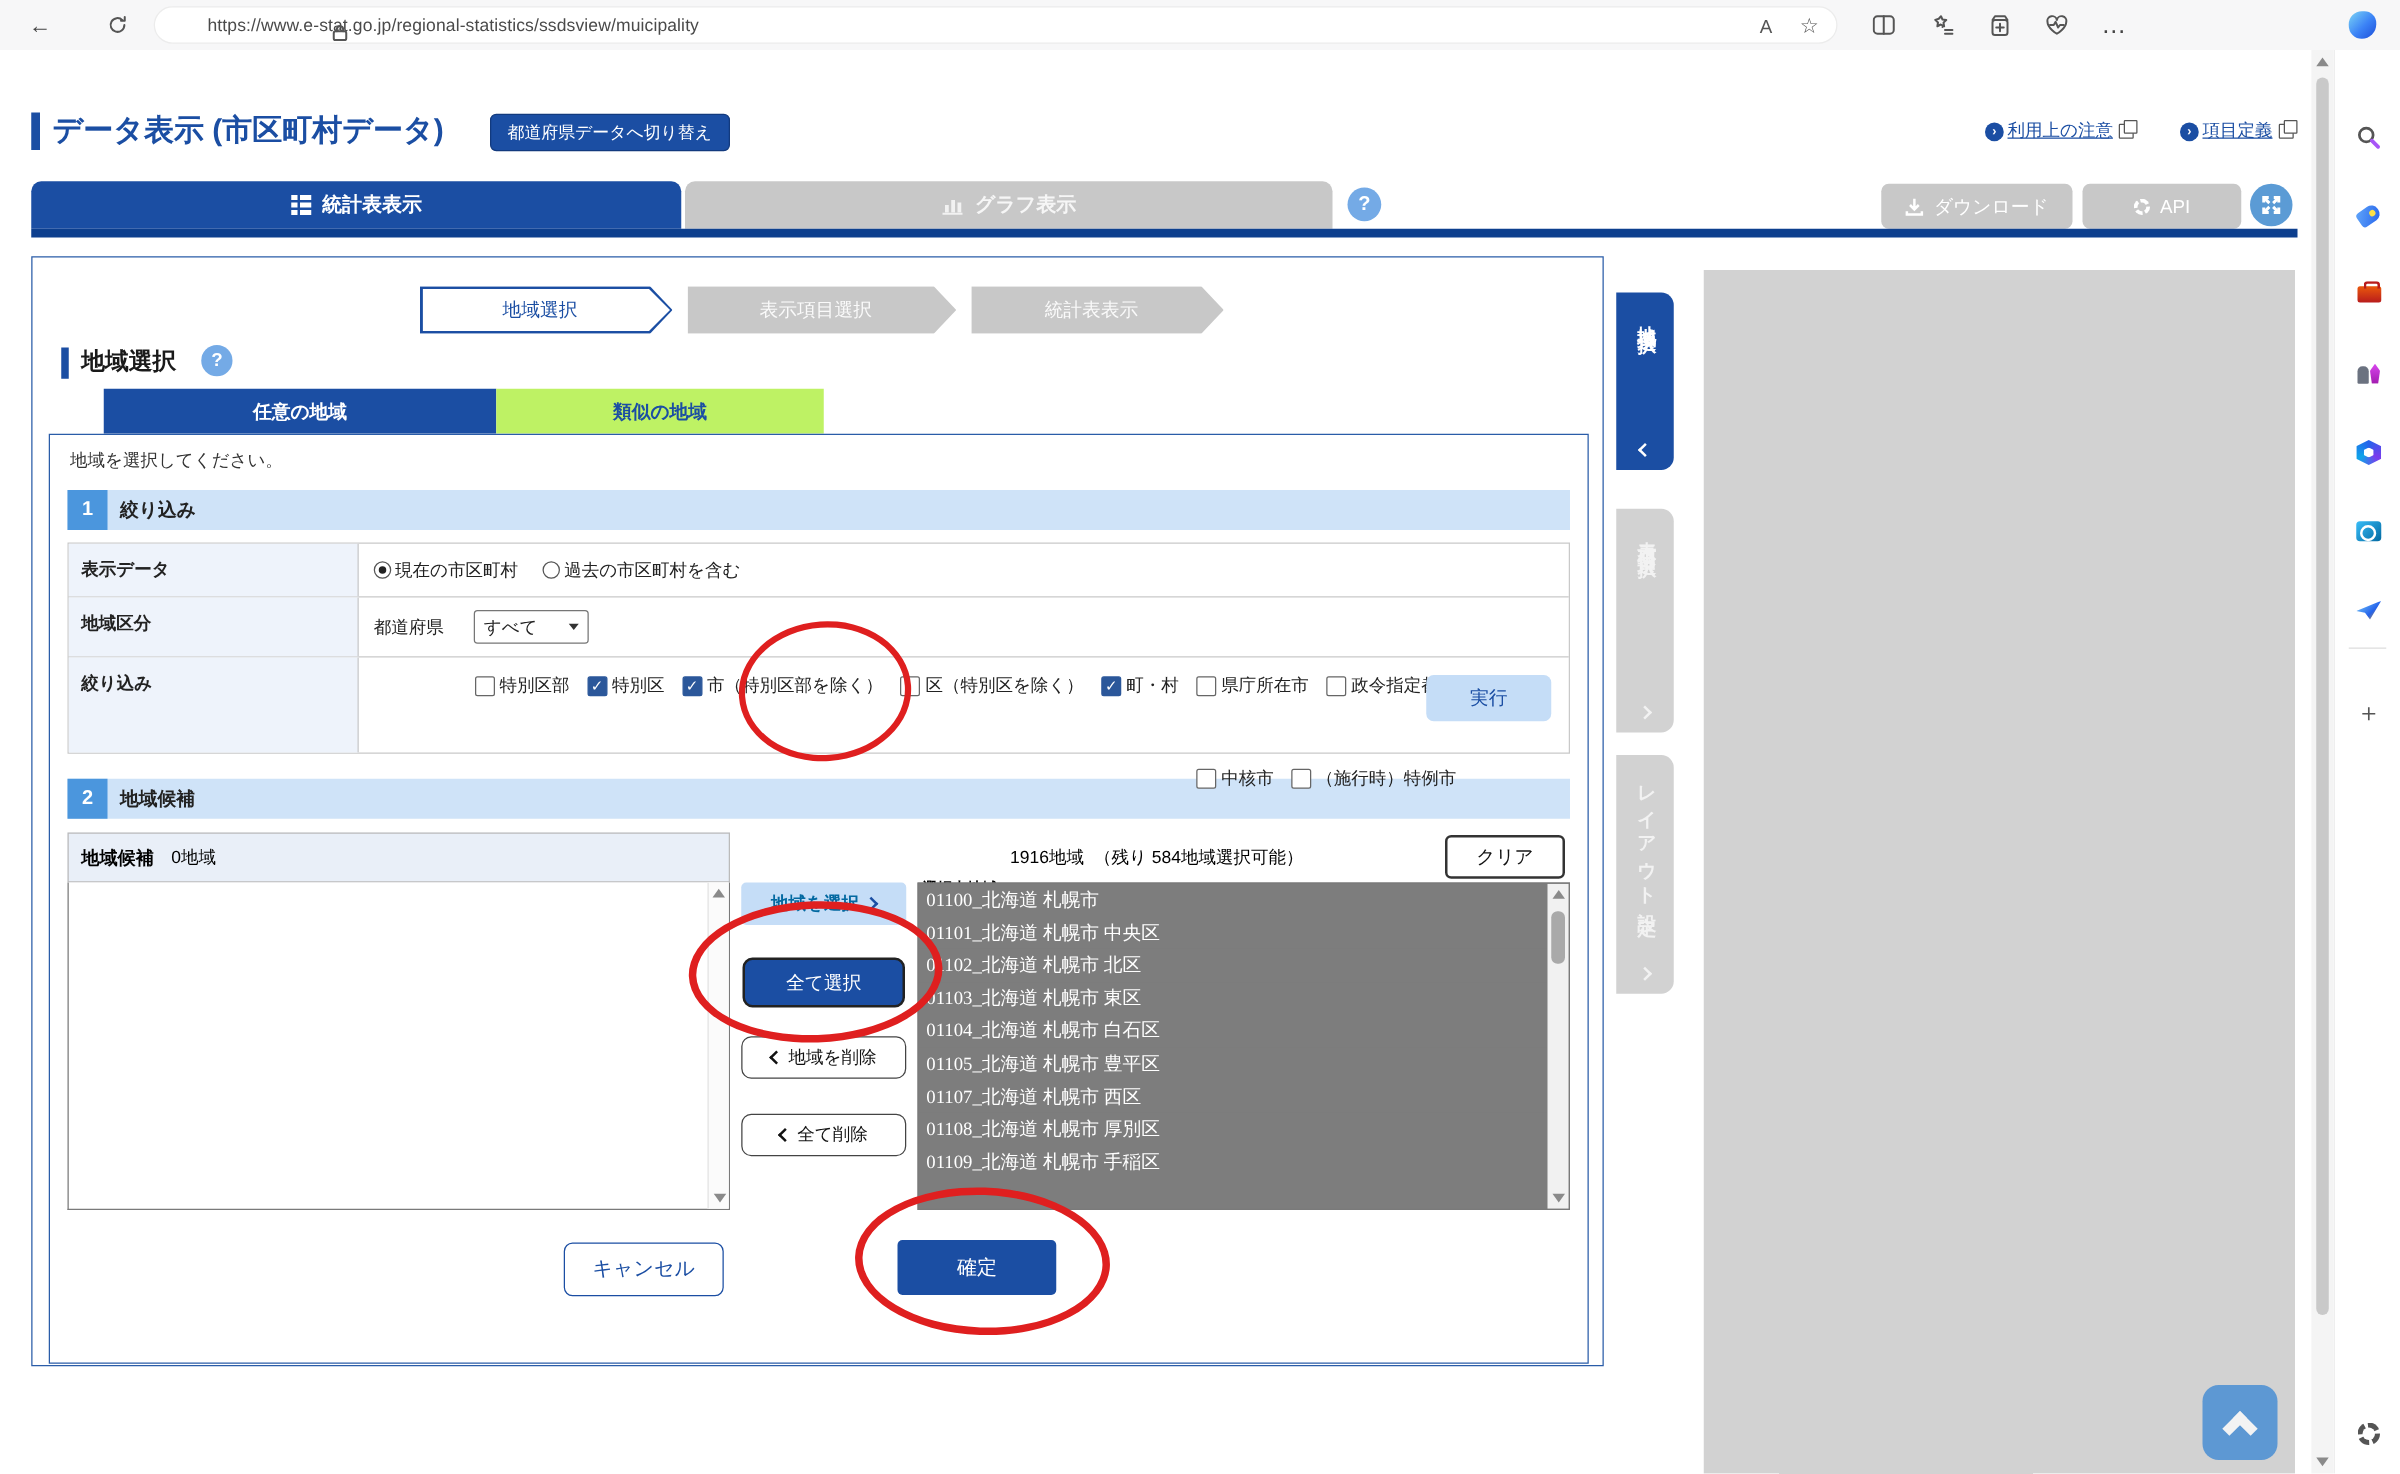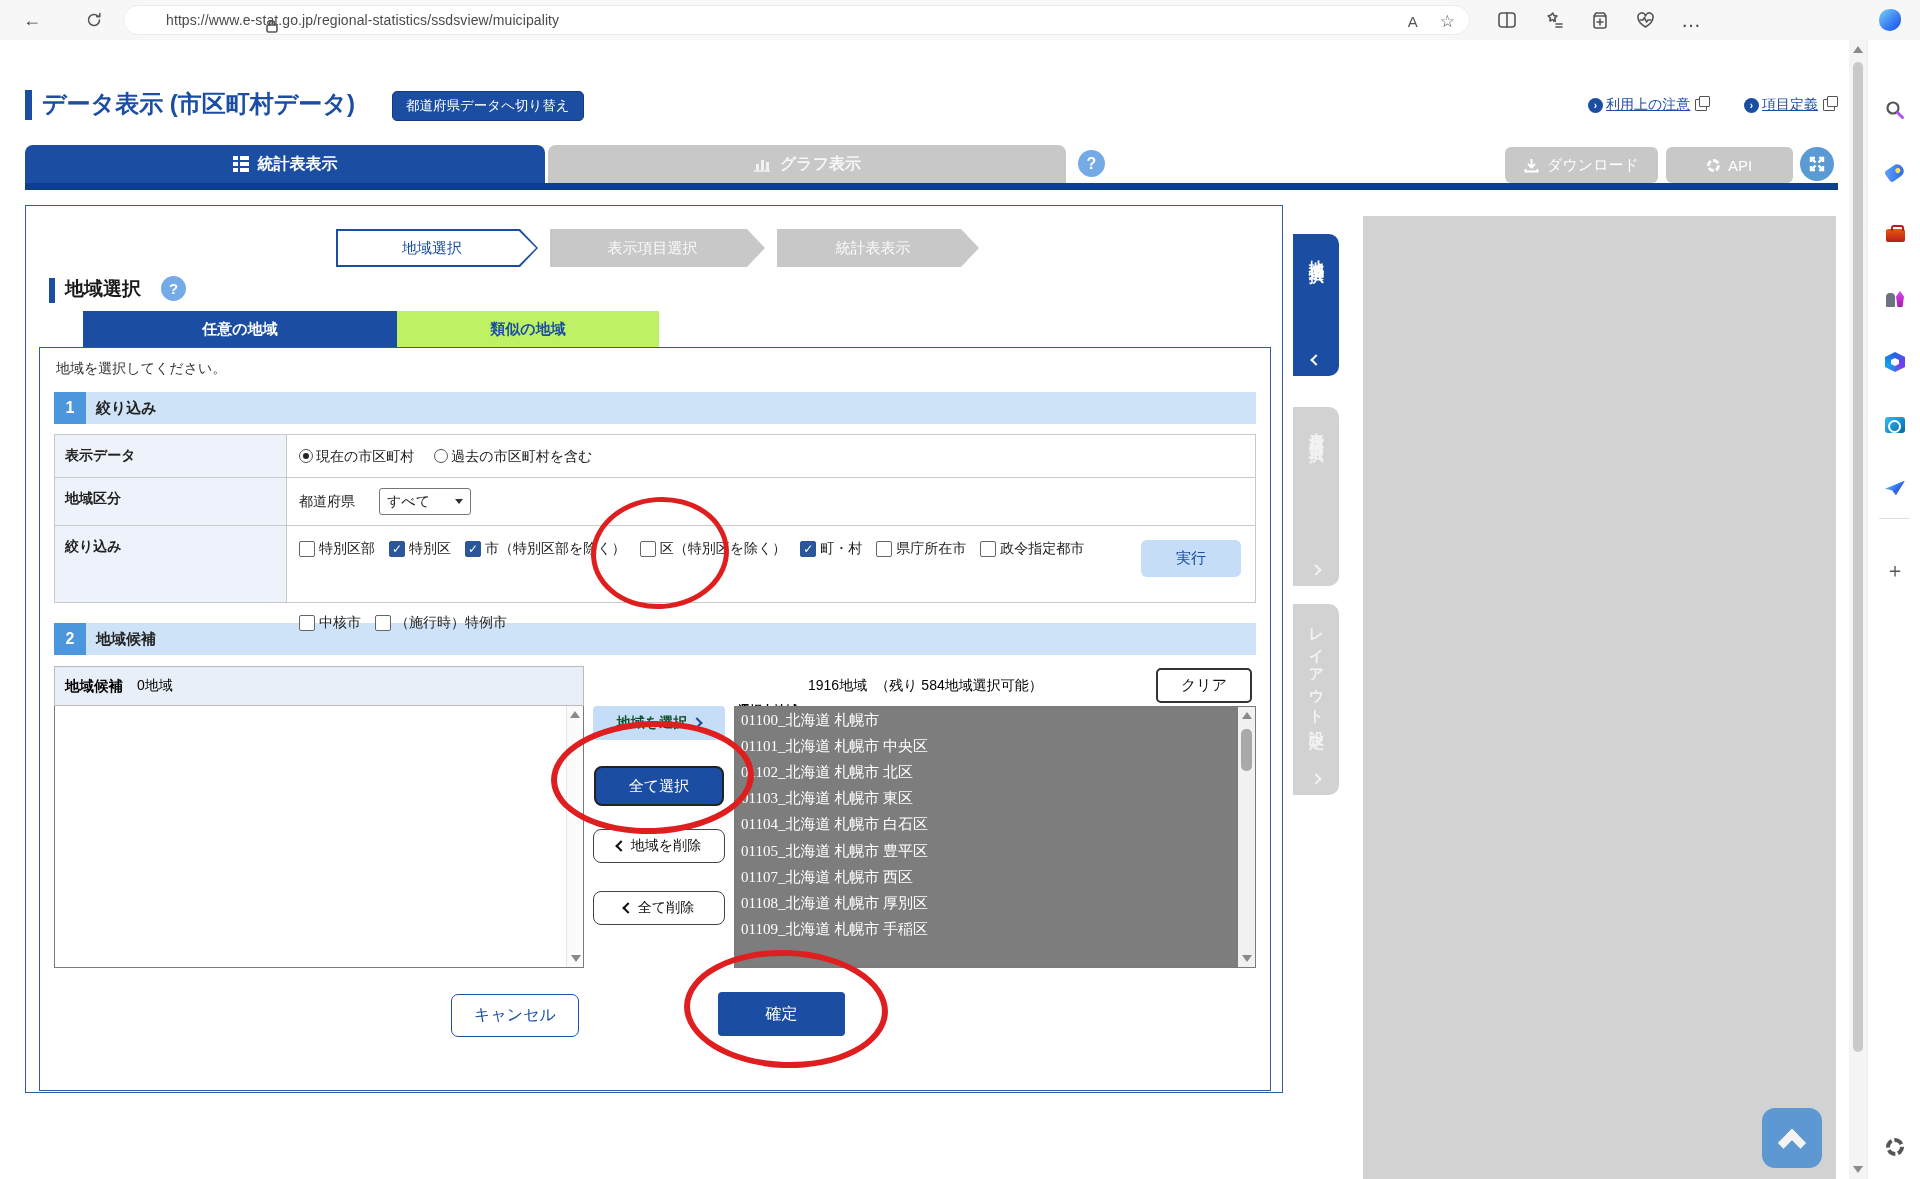--- a/index.html
+++ b/index.html
@@ -86,37 +86,37 @@
   .ftable { margin-top:10px; border:1px solid #c9c9c9; }
   .frow { display:flex; border-bottom:1px solid #c9c9c9; }
   .frow:last-child { border-bottom:none; }
   .fth { width:232px; background:#eef3fb; border-right:1px solid #c9c9c9; font-size:14px; font-weight:bold; color:#222; padding:12px 10px; }
   .ftd { flex:1; padding:10px 12px; font-size:14px; color:#222; position:relative; display:flex; align-items:center; flex-wrap:wrap; }
   .radio { display:inline-block; width:14px; height:14px; border:1px solid #555; border-radius:50%; margin-right:3px; position:relative; top:2px; background:#fff; }
   .radio.on::after { content:""; position:absolute; left:3px; top:3px; width:6px; height:6px; background:#222; border-radius:50%; }
   .ropt { margin-right:20px; }
   .selectbox { display:inline-flex; align-items:center; justify-content:space-between; width:92px; height:27px; border:1px solid #767676; border-radius:3px; background:#fff; padding:0 7px; margin-left:24px; font-size:14px; }
   .selcar { width:0; height:0; border-left:4px solid transparent; border-right:4px solid transparent; border-top:5px solid #333; }
-  .cbwrap { display:flex; flex-wrap:wrap; row-gap:28px; width:880px; align-items:center; }
+  .cbwrap { display:flex; flex-wrap:wrap; row-gap:28px; width:880px; align-items:center;justify-content:flex-end; }
   .cb-item { display:flex; align-items:center; margin-right:14px; font-size:14px; }
   .cb { width:16px; height:16px; border:1px solid #666; border-radius:2px; background:#fff; margin-right:4px; display:flex; align-items:center; justify-content:center; font-size:12px; color:#fff; }
   .cb.on { background:#2b579a; border-color:#2b579a; }
   .flex-break { flex-basis:100%; height:0; }
   .execbtn { position:absolute; right:14px; top:14px; width:100px; height:37px; background:#c5ddf7; color:#1b4ea3; font-size:15px; border-radius:6px; display:flex; align-items:center; justify-content:center; }
 
   .cols { display:flex; margin-top:11px; }
   .lcol { width:530px; }
   .lhead { height:40px; background:#e9eff8; border:1px solid #bbb; display:flex; align-items:center; padding-left:10px; font-size:14px; }
   .lhead b { font-size:14.5px; }
   .lbox { height:262px; border:1px solid #7a7a7a; border-top:none; position:relative; background:#fff; }
   .lscroll { position:absolute; right:0; top:0; width:17px; height:100%; background:#fbfbfb; border-left:1px solid #e4e4e4; }
   .lscroll .tri-up { margin-top:5px; }
   .lscroll .tri-dn { position:absolute; bottom:5px; left:3.5px; }
   .mcol { width:150px; display:flex; flex-direction:column; align-items:center; padding-top:40px; }
-  .selbtn { width:132px; height:34px; background:#c5ddf7; color:#14532d; font-weight:bold; font-size:14px; border-radius:4px; display:flex; align-items:center; justify-content:center; gap:6px; }
+  .selbtn { width:132px; height:34px; background:#c5ddf7; color:#0369a1; font-weight:bold; font-size:14px; border-radius:4px; display:flex; align-items:center; justify-content:center; gap:6px; }
   .allselbtn { margin-top:26px; width:130px; height:40px; background:#1b4ea3; color:#fff; font-size:15px; border:2px solid #222; border-radius:8px; display:flex; align-items:center; justify-content:center; }
   .delbtn { width:132px; height:34px; background:#fff; border:1px solid #444; border-radius:8px; color:#111; font-size:14px; display:flex; align-items:center; justify-content:center; gap:6px; }
   .delbtn1 { margin-top:23px; }
   .delbtn2 { margin-top:28px; }
   .chev { width:8px; height:8px; border-left:2.5px solid currentColor; border-bottom:2.5px solid currentColor; transform:rotate(45deg); }
   .chev.r { transform:rotate(-135deg); }
   .rcol { flex:1; position:relative; }
   .rhead { height:40px; display:flex; align-items:center; font-size:14px; padding-left:4px; position:relative; }
   .rhead b { font-size:12px; margin-right:10px;margin-top:48px; }
   .clearbtn { position:absolute; right:4px; top:2px; width:96px; height:35px; background:#fff; border:2px solid #333; border-radius:5px; font-size:15px; color:#111; display:flex; align-items:center; justify-content:center; }

